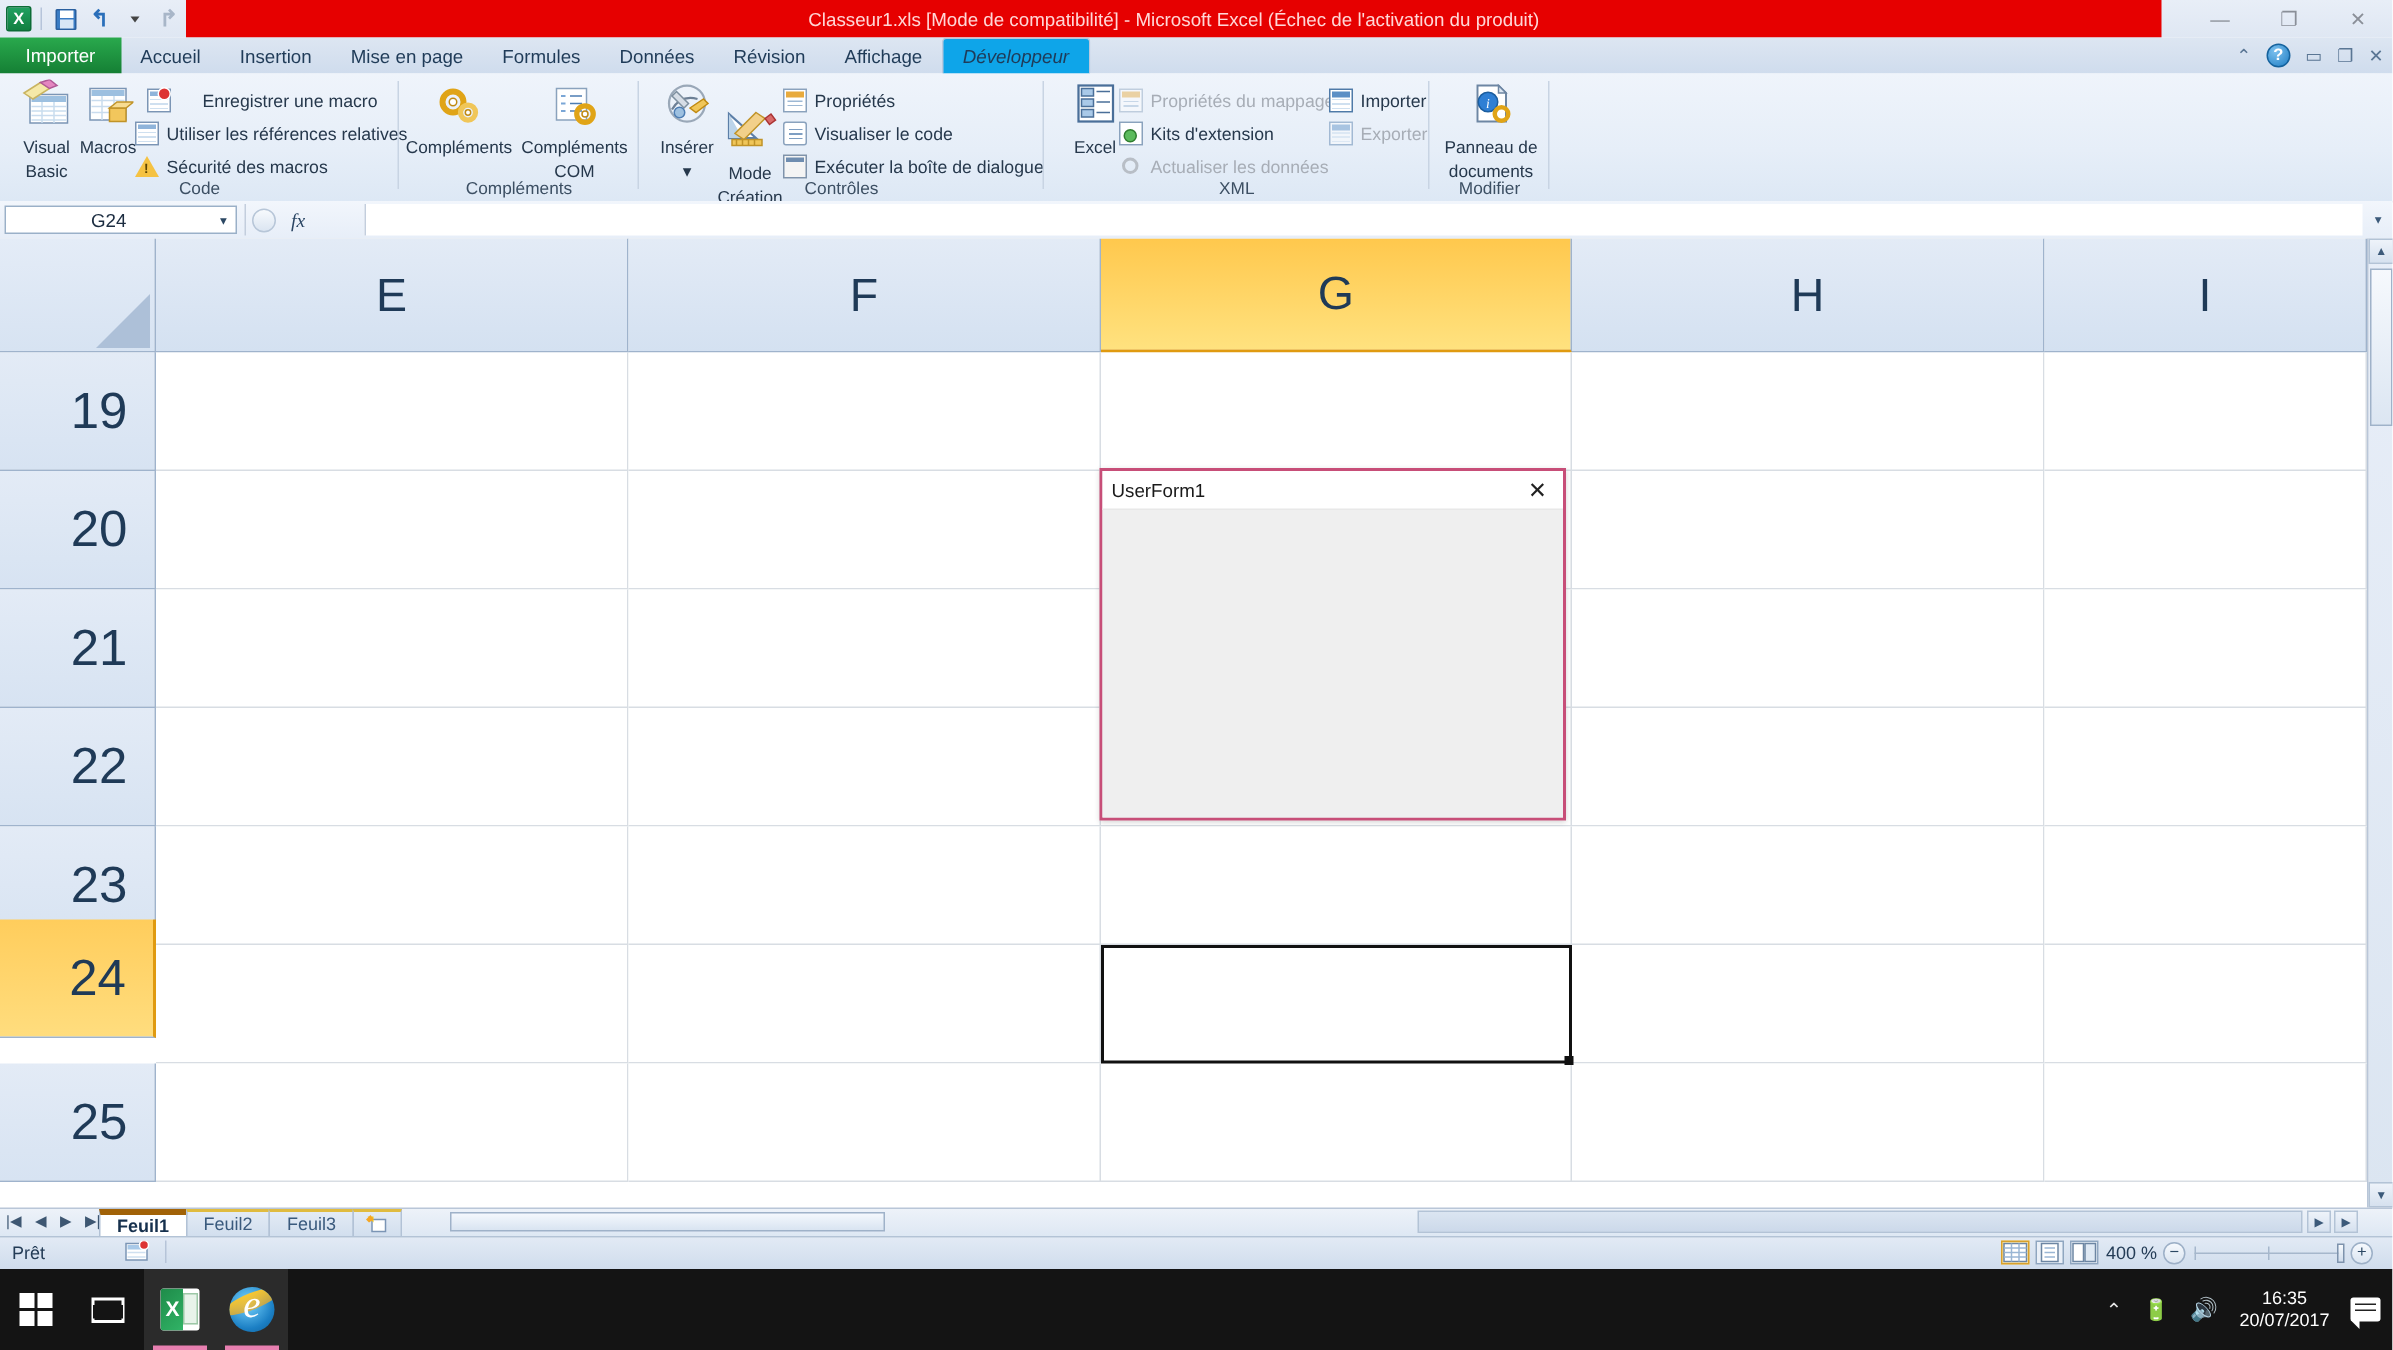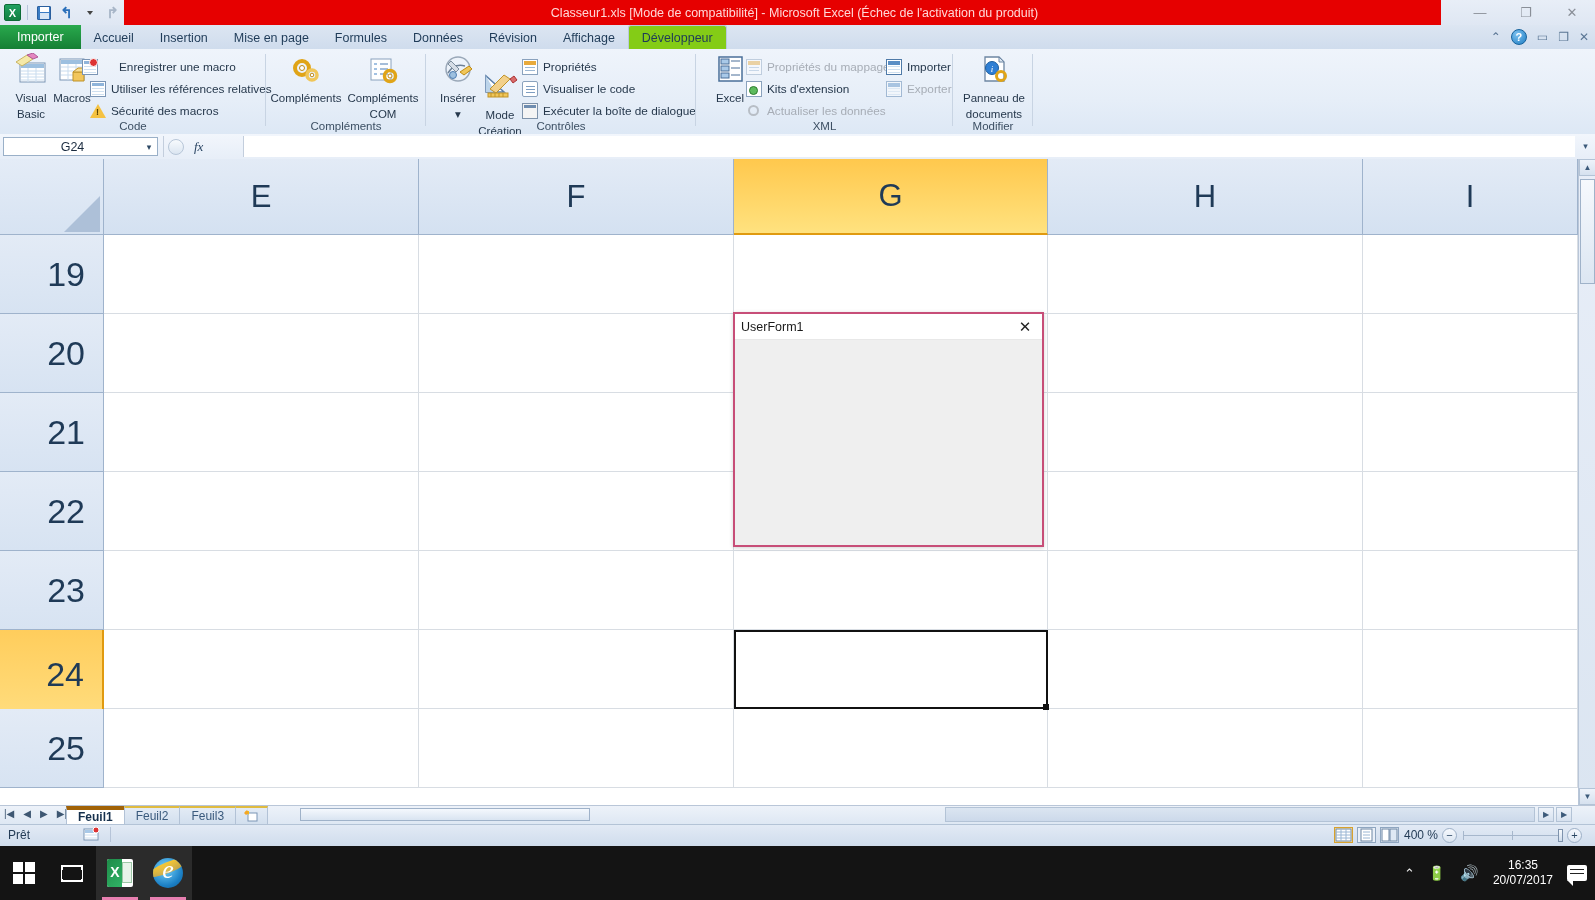--- a/index.html
+++ b/index.html
@@ -25,34 +25,34 @@
   .save-ic:before{content:"";position:absolute;left:2px;top:0;width:9px;height:5px;background:#fff;}
   .save-ic:after{content:"";position:absolute;left:2px;bottom:0;width:9px;height:6px;background:#d8e6f5;}
   .undo{color:#2a6fba;font-size:15px;font-weight:bold;line-height:1;}
   .redo{color:#a8b6c8;font-size:15px;font-weight:bold;line-height:1;}
   .tri{width:0;height:0;border-left:3px solid transparent;border-right:3px solid transparent;border-top:4px solid #444;}
   .tri.dim{border-top-color:#a8b6c8;}
   .qmore{color:#333;font-size:10px;}
   .redbar{position:absolute;left:124px;top:0;width:1317px;height:25px;background:#e60000;}
   .title-text{position:absolute;left:124px;top:0;width:1317px;height:25px;
     display:flex;align-items:center;justify-content:center;
-    color:#ffd7d7;font-size:12.5px;white-space:nowrap;padding-left:12px;}
+    color:#ffd7d7;font-size:12.5px;white-space:nowrap;}
   .wbtns{position:absolute;right:0;top:0;height:25px;display:flex;align-items:center;}
   .wbtn{width:46px;height:25px;display:flex;align-items:center;justify-content:center;color:#8a8f98;font-size:13px;}
 
   
   .tabstrip{position:absolute;left:0;top:25px;width:1595px;height:24px;
     background:linear-gradient(to bottom,#dde6f2,#cfdced);}
   .tabs{position:absolute;left:0;top:25px;height:24px;display:flex;align-items:flex-end;}
   .tab{height:22px;padding:0 13px;display:flex;align-items:center;font-size:12.5px;color:#1f3b58;
     white-space:nowrap;}
   .tab.file{background:linear-gradient(to bottom,#29a94d,#157f34);color:#fff;height:24px;
     padding:0 17px;font-size:12.5px;}
-  .tab.active{background:#84cc16;border:1px solid #b9c9de;border-bottom:none;border-radius:3px 3px 0 0;
-    box-sizing:border-box;height:24px;}
+  .tab.active{background:#0ea5e9;border:1px solid #b9c9de;border-bottom:none;border-radius:3px 3px 0 0;
+    box-sizing:border-box;height:24px;font-style:italic;}
   .helpicons{position:absolute;right:6px;top:26px;height:22px;display:flex;align-items:center;gap:10px;}
   .hic{color:#5a7694;font-size:12px;display:flex;align-items:center;}
   .qmark{width:16px;height:16px;border-radius:50%;
     background:radial-gradient(circle at 35% 30%,#7dc1ef,#1f7ec4);
     color:#fff;font-size:11px;font-weight:bold;display:flex;align-items:center;justify-content:center;
     border:1px solid #15629d;box-sizing:border-box;}
 
   
   .ribbon{position:absolute;left:0;top:49px;width:1595px;height:85px;
     background:linear-gradient(to bottom,#eff4fb 0%,#e6eef8 60%,#dde8f5 100%);
@@ -317,21 +317,21 @@
               <line x1="6" y1="18" x2="28" y2="18"></line>
             <line x1="6" y1="22" x2="28" y2="22"></line>
             <line x1="13" y1="11" x2="13" y2="27"></line>
               <line x1="21" y1="11" x2="21" y2="27"></line>
           </g>
           <path d="M18 19 h11 v9 h-11 z" fill="#f2c65c" stroke="#c09328"></path>
           <path d="M18 19 l5 -4 h11 l-5 4 z" fill="#f7dc92" stroke="#c09328"></path>
         </svg>
         <div class="bl">Macros</div>
       </div>
-      <div class="smrow" style="left:82px;top:10px;gap:21px;">
+      <div class="smrow" style="left:98px;top:10px;gap:21px;">
         <span class="sic ic-sheet">
             <i class="dot-red"></i>
           </span>
         <span>Enregistrer une macro</span>
       </div>
       <div class="smrow" style="left:90px;top:32px;">
         <span class="sic ic-sheet"></span>
         <span>Utiliser les références relatives</span>
       </div>
       <div class="smrow" style="left:90px;top:54px;">
@@ -502,21 +502,21 @@
     <div class="colhead" style="left:419px;width:315px;">F</div>
     <div class="colhead sel" style="left:734px;width:314px;">G</div>
     <div class="colhead" style="left:1048px;width:315px;">H</div>
     <div class="colhead" style="left:1363px;width:215px;">I</div>
 
     <div class="rowhead" style="top:76px;height:79px;">19</div>
     <div class="rowhead" style="top:155px;height:79px;">20</div>
     <div class="rowhead" style="top:234px;height:79px;">21</div>
     <div class="rowhead" style="top:313px;height:79px;">22</div>
     <div class="rowhead" style="top:392px;height:79px;">23</div>
-    <div class="rowhead sel" style="top:471px;height:90px;">24</div>
+    <div class="rowhead sel" style="top:454px;height:79px;">24</div>
     <div class="rowhead" style="top:550px;height:79px;">25</div>
 
     <div class="cell" style="left:104px;top:76px;width:315px;height:79px;"></div>
     <div class="cell" style="left:419px;top:76px;width:315px;height:79px;"></div>
     <div class="cell" style="left:734px;top:76px;width:314px;height:79px;"></div>
     <div class="cell" style="left:1048px;top:76px;width:315px;height:79px;"></div>
     <div class="cell" style="left:1363px;top:76px;width:215px;height:79px;"></div>
 
     <div class="cell" style="left:104px;top:155px;width:315px;height:79px;"></div>
     <div class="cell" style="left:419px;top:155px;width:315px;height:79px;"></div>

